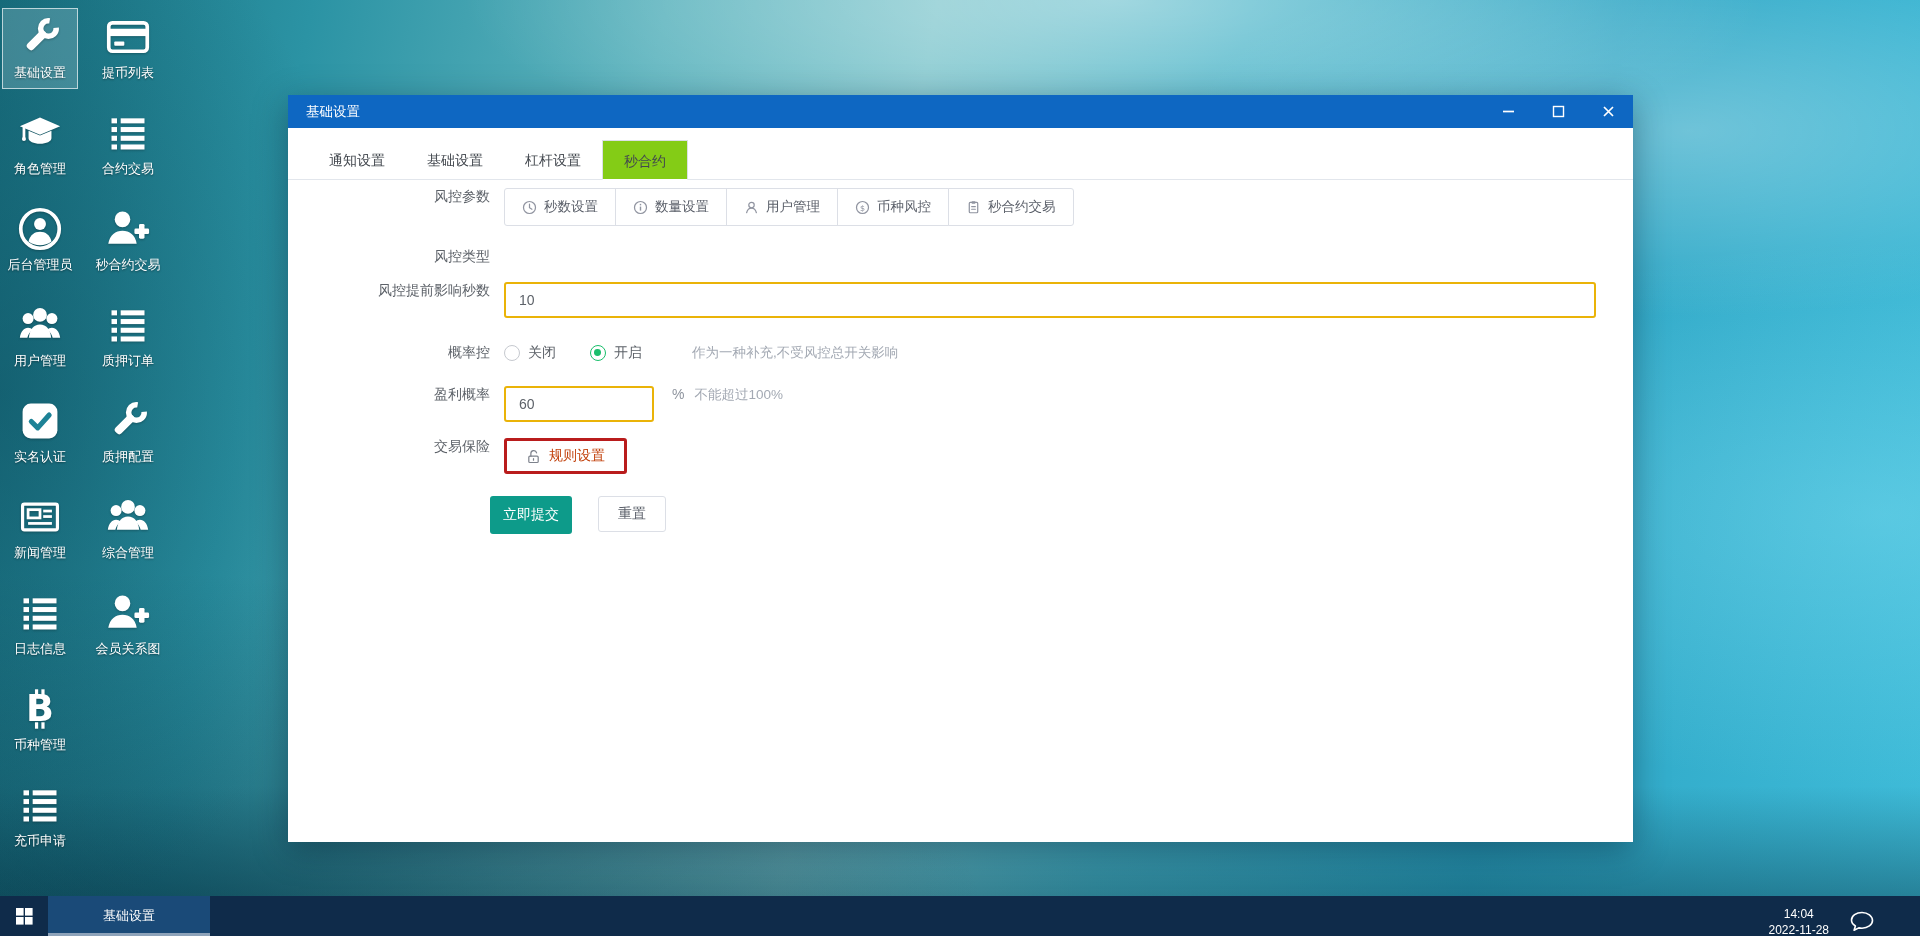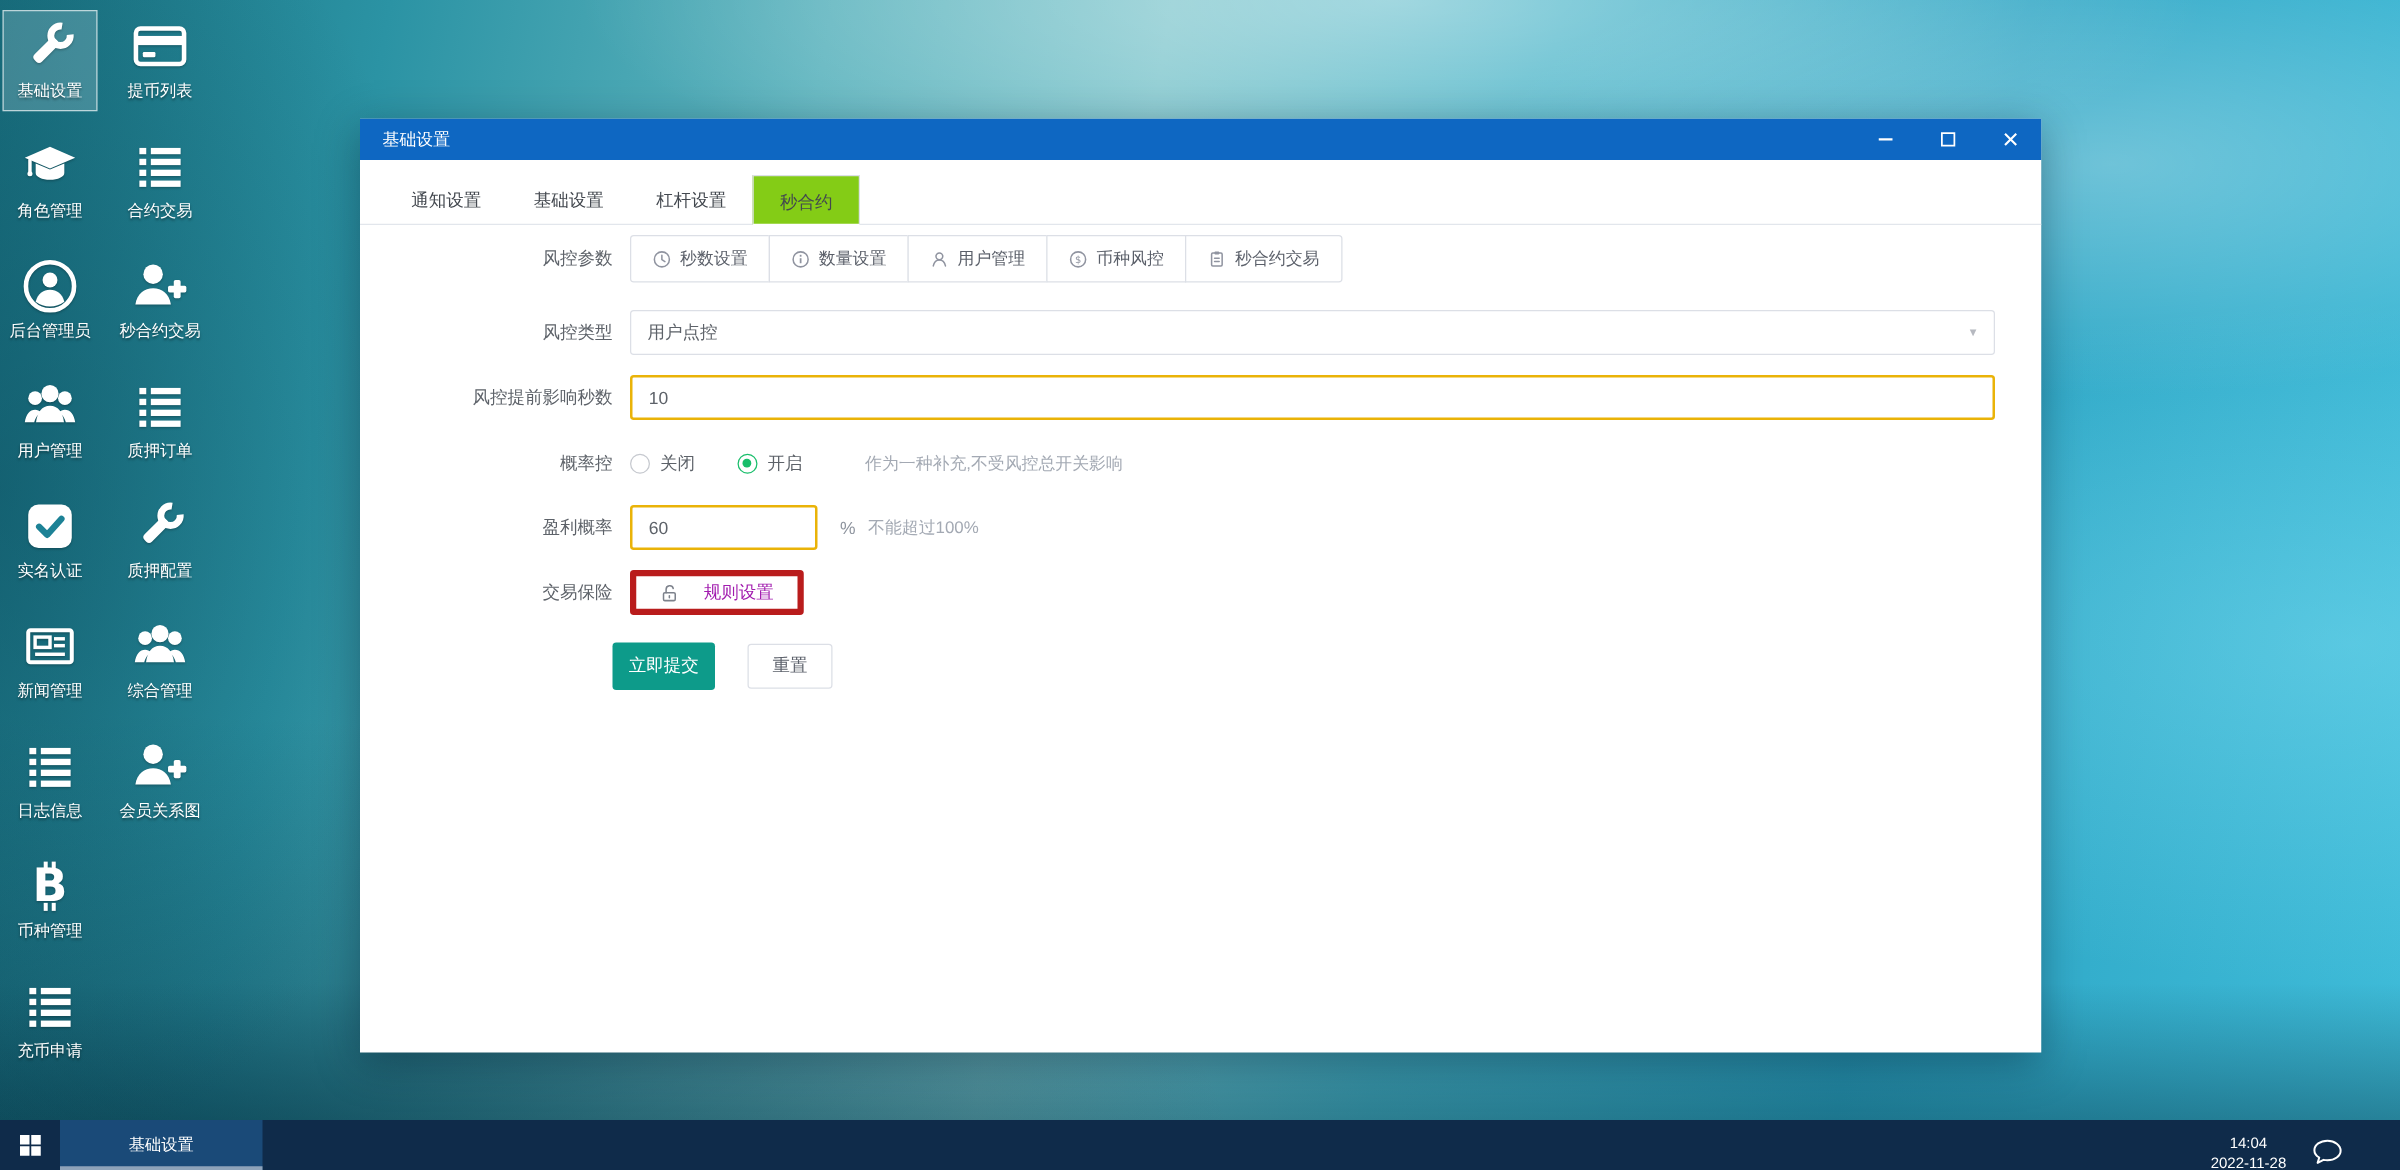--- a/index.html
+++ b/index.html
@@ -34,21 +34,21 @@
   .titlebar .wtitle { color:#fff; font-size:13.5px; flex:1; }
   .wctrls { display:flex; align-items:center; gap:28px; }
   .wctrl { width:22px; height:22px; display:flex; align-items:center; justify-content:center; cursor:pointer; }
   .wctrl svg { width:13px; height:13px; }
   
   .tabs { border-bottom:1px solid #e2e6ec; padding:12px 20px 0; display:flex; }
   .tab { height:40px; line-height:40px; padding:0 21px; font-size:14px; color:#43484f; cursor:pointer; margin-bottom:-1px; }
   .tab.active { background:#84cc16; border:1px solid #dcdfe6; border-bottom:1px solid #fff; }
   
   .form { padding-top:8px; }
-  .frow { display:flex; align-items:center; }
+  .frow { display:flex; }
   .flabel { width:202px; padding-right:0; text-align:right; font-size:14px; color:#5d6269; flex:none; margin-right:14px; }
   .mb1{margin-bottom:22px}.mb2{margin-bottom:16px}.mb3{margin-bottom:26px}
   .mb4{margin-bottom:24px}.mb5{margin-bottom:16px}.mb6{margin-bottom:22px}.mb7{margin-bottom:40px}
   .btn-group { display:inline-flex; }
   .gbtn { display:flex; align-items:center; gap:7px; padding:0 17px; height:38px; background:#fff;
           border:1px solid #dcdfe6; margin-left:-1px; font-size:13.5px; color:#5a5f69; cursor:pointer; }
   .gbtn:first-child { margin-left:0; border-radius:3px 0 0 3px; }
   .gbtn:last-child { border-radius:0 3px 3px 0; }
   .gbtn svg { width:15px; height:15px; }
   .sel { position:relative; width:1092px; height:36px; border:1px solid #dcdfe6; border-radius:3px;
@@ -62,22 +62,22 @@
   .inp.time { width:97px; }
   .radio { display:flex; align-items:center; gap:8px; margin-right:34px; cursor:pointer; }
   .rdot { width:16px; height:16px; border-radius:50%; border:1.5px solid #c6c9cf; background:#fff; position:relative; }
   .radio.checked .rdot { border-color:#19be6b; }
   .radio.checked .rdot::after { content:""; position:absolute; left:3.2px; top:3.2px; width:6.8px; height:6.8px;
                                 border-radius:50%; background:#19be6b; }
   .radio .rlabel { font-size:14px; color:#5d6269; }
   .hint { font-size:13.5px; color:#a3a9b3; }
   .pct { font-size:14px; color:#8e949e; margin:0 10px 0 18px; }
   .sep { font-size:14px; color:#6a6f77; margin:0 16px; }
-  .obtn { display:flex; align-items:center; gap:20px; height:36px; padding:0 19px; background:#fff;
-          border:5px solid #b91c1c; border-radius:3px; font-size:14px; color:#a21caf; cursor:pointer; }
+  .obtn { display:flex; align-items:center; gap:8px; height:36px; padding:0 19px; background:#fff;
+          border:3px solid #b91c1c; border-radius:3px; font-size:14px; color:#c2410c; cursor:pointer; }
   .obtn svg { width:15px; height:15px; }
   .submit { height:38px; padding:0 13px; background:#0d9b8a; border:none; border-radius:3px;
             color:#fff; font-size:14px; font-family:inherit; cursor:pointer; }
   .reset { height:36px; padding:0 19px; background:#fff; border:1px solid #dcdfe6; border-radius:3px;
            color:#5a5f69; font-size:14px; font-family:inherit; cursor:pointer; margin-left:26px; }
   
   .taskbar { position:absolute; left:0; bottom:0; width:1920px; height:40px; background:#0f2b4a;
              display:flex; align-items:stretch; }
   .startbtn { width:48px; display:flex; align-items:center; justify-content:center; cursor:pointer; }
   .task-item { position:relative; width:162px; display:flex; align-items:center; justify-content:center;
@@ -342,24 +342,20 @@
               <rect x="6" y="1.3" width="4" height="2.6" rx="0.6" fill="#9094a0"></rect>
               <path d="M6 7h4M6 9.8h4" stroke="#9094a0" stroke-width="1.2" stroke-linecap="round"></path>
             </svg>
           <span>秒合约交易</span>
         </button>
       </div>
     </div>
 
     <div class="frow mb2">
       <div class="flabel">风控类型</div>
-      <div class="sel">
-        <span>用户点控</span>
-        <span class="arrow">▼</span>
-      </div>
     </div>
 
     <div class="frow mb3">
       <div class="flabel">风控提前影响秒数</div>
       <input class="inp wide" value="10" style="">
     </div>
 
     <div class="frow mb4">
       <div class="flabel">概率控</div>
       <div class="radio">

